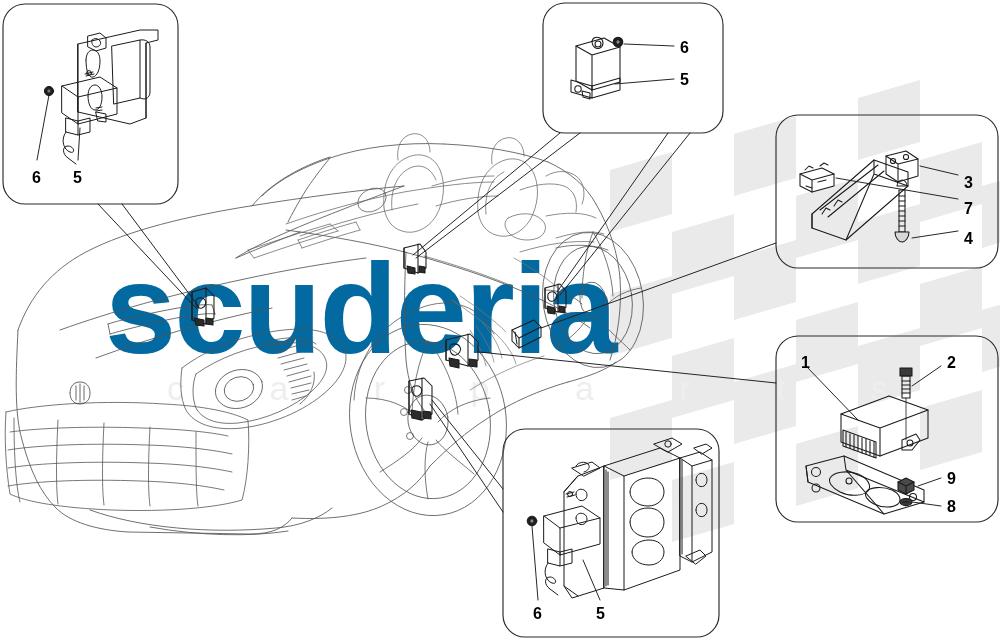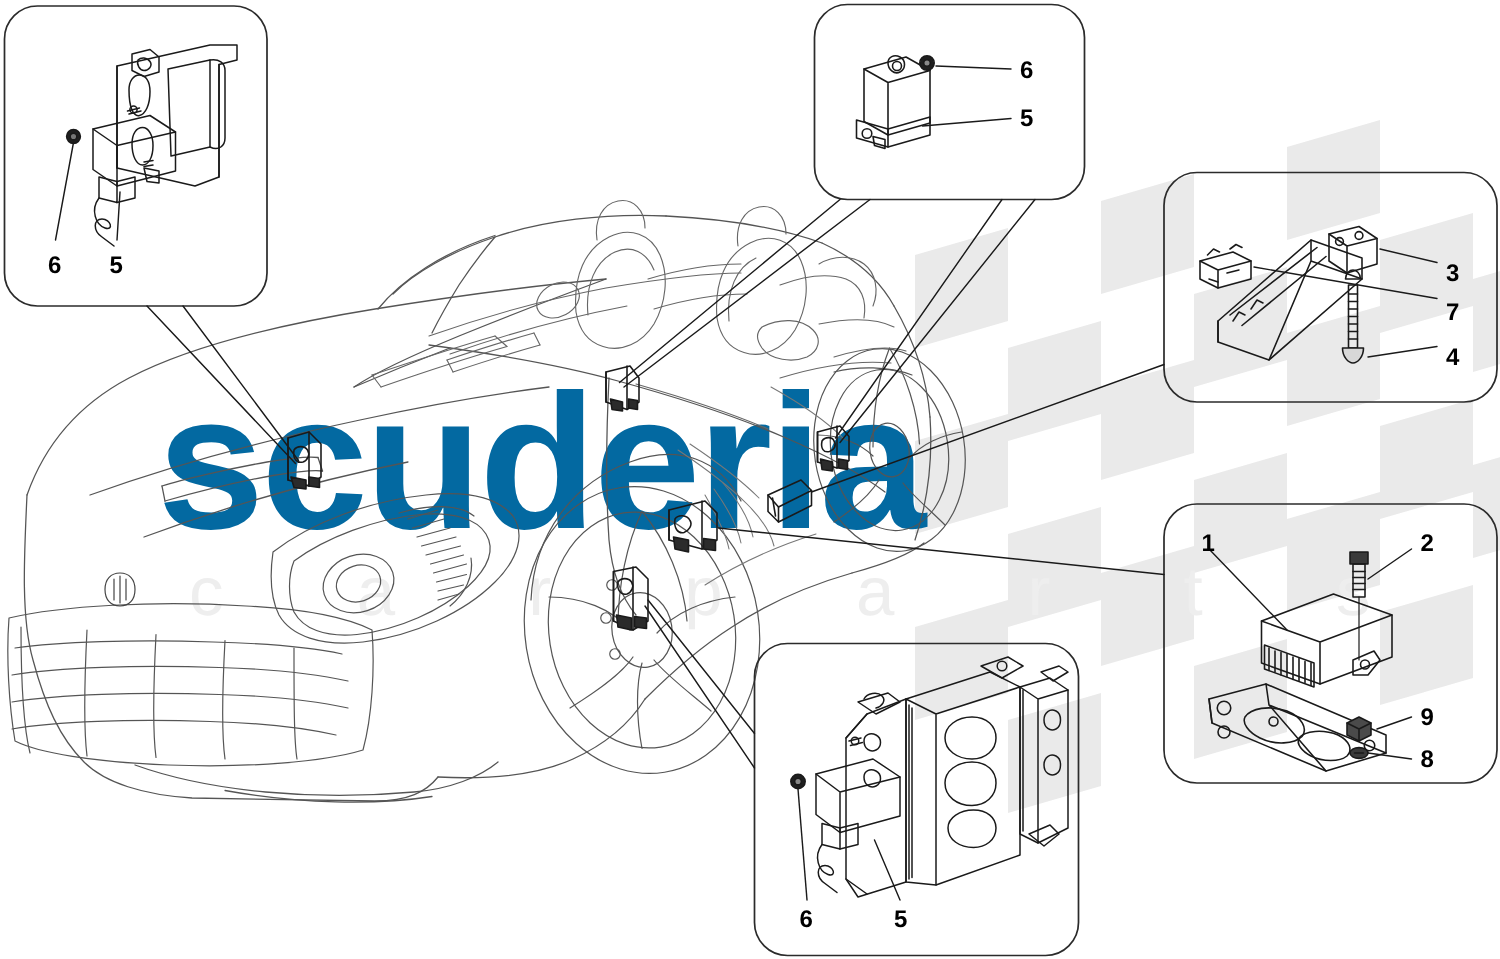--- a/index.html
+++ b/index.html
@@ -34,26 +34,27 @@
     letter-spacing:-2px;
     color:#0369a1;
     line-height:1;
     white-space:nowrap;
     user-select:none;
   }
   .wm-sub{
     position:absolute;
     font-family:"Liberation Sans", sans-serif;
     font-weight:normal;
-    font-size:46px;
+    font-size:34px;
     letter-spacing:38px;
     color:#eeeeee;
     line-height:1;
     white-space:nowrap;
     user-select:none;
+    margin-left:41px;
   }
 </style>
 </head>
 <body>
 
 <div id="stage">
 
   <svg class="layer" width="1000" height="639" viewBox="0 0 1000 639" aria-hidden="true">
     <defs>
       <g id="chkcell">

